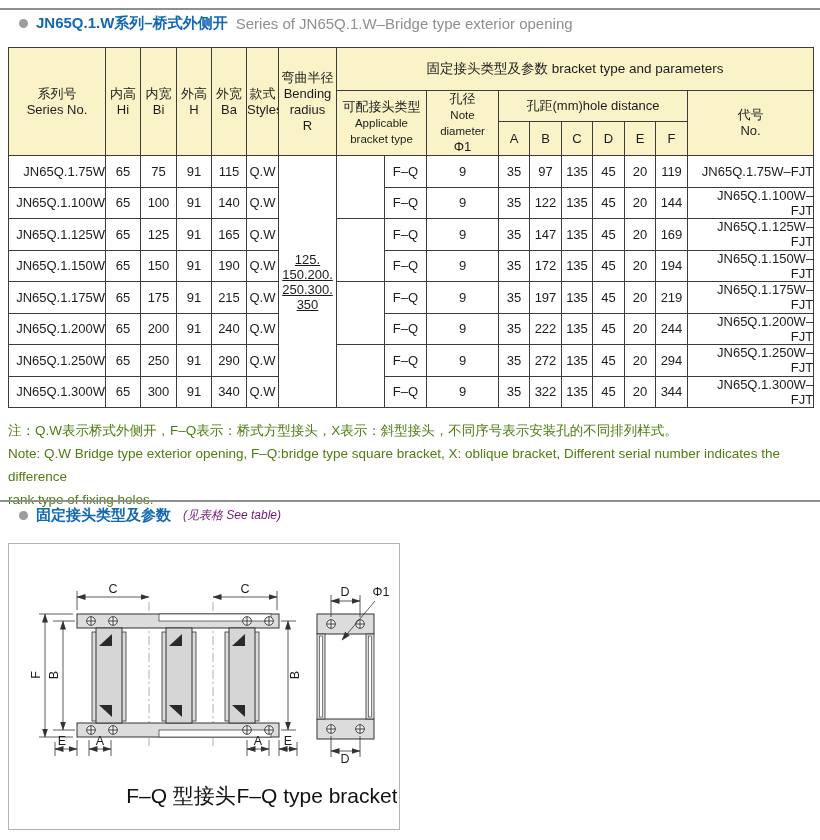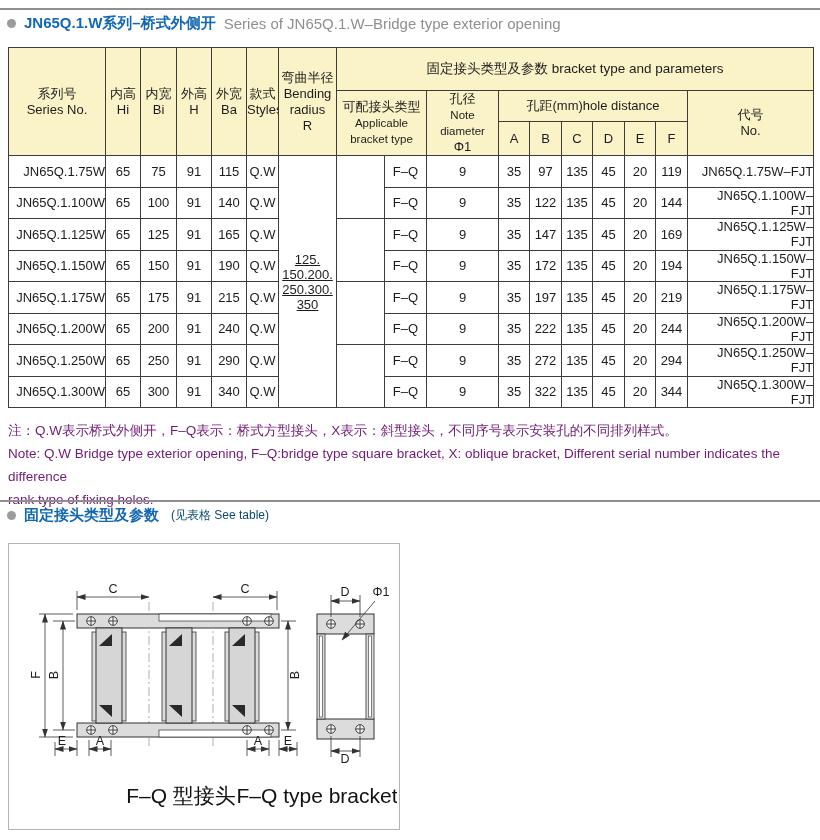--- a/index.html
+++ b/index.html
@@ -1,34 +1,34 @@
 <!DOCTYPE html>
 <html><head>
 <meta charset="utf-8">
 <style>
   html,body{margin:0;padding:0;background:#fff;}
   body{width:820px;height:840px;position:relative;font-family:"Liberation Sans",sans-serif;color:#222;}
   .rule{position:absolute;left:0;width:820px;height:2px;background:#8f8f8f;}
   #rule1{top:8px}
   #rule2{top:500px}
-  .sec-head{position:absolute;left:7px;display:flex;align-items:center;gap:8px;white-space:nowrap;}
+  .sec-head{position:absolute;left:19px;display:flex;align-items:center;gap:8px;white-space:nowrap;}
   #sec1{top:14px}
   #sec2{top:506px}
   .bullet{width:9px;height:9px;border-radius:50%;background:#9c9c9c;display:inline-block;flex:0 0 auto;}
   .t-zh{color:#1268b3;font-weight:bold;font-size:15px;}
   .t-en{color:#8f8f8f;font-size:15px;}
-  .t-note{color:#0c4a6e;font-size:12px;padding-left:4px;}
+  .t-note{color:#701a75;font-size:12px;padding-left:4px;font-style:italic;}
   table{position:absolute;left:8px;top:47px;border-collapse:collapse;table-layout:fixed;width:805px;font-size:13px;color:#1c1c1c;}
   td{border:1px solid #3c3c3c;text-align:center;padding:0;overflow:hidden;}
   .hd{background:#faf3c8;line-height:16px;}
   .hr1{height:43px}.hr2{height:31px}.hr3{height:33px}.dr{height:31.5px}
   .l{text-align:right;padding-left:7px;}
   .sm{font-size:11.5px;}
   .radius-cell div{line-height:15px;text-decoration:underline;}
-  #notes{position:absolute;left:8px;top:419px;width:808px;font-size:13.5px;line-height:23px;color:#701a75;}
+  #notes{position:absolute;left:8px;top:419px;width:808px;font-size:13.5px;line-height:23px;color:#4d7c0f;}
   #figurebox{position:absolute;left:8px;top:543px;width:390px;height:285px;border:1px solid #b3b3b3;background:#fff;}
   svg{display:block}
 </style>
 </head>
 <body>
 
 <div id="page">
 
   <div class="rule" id="rule1"></div>
 

